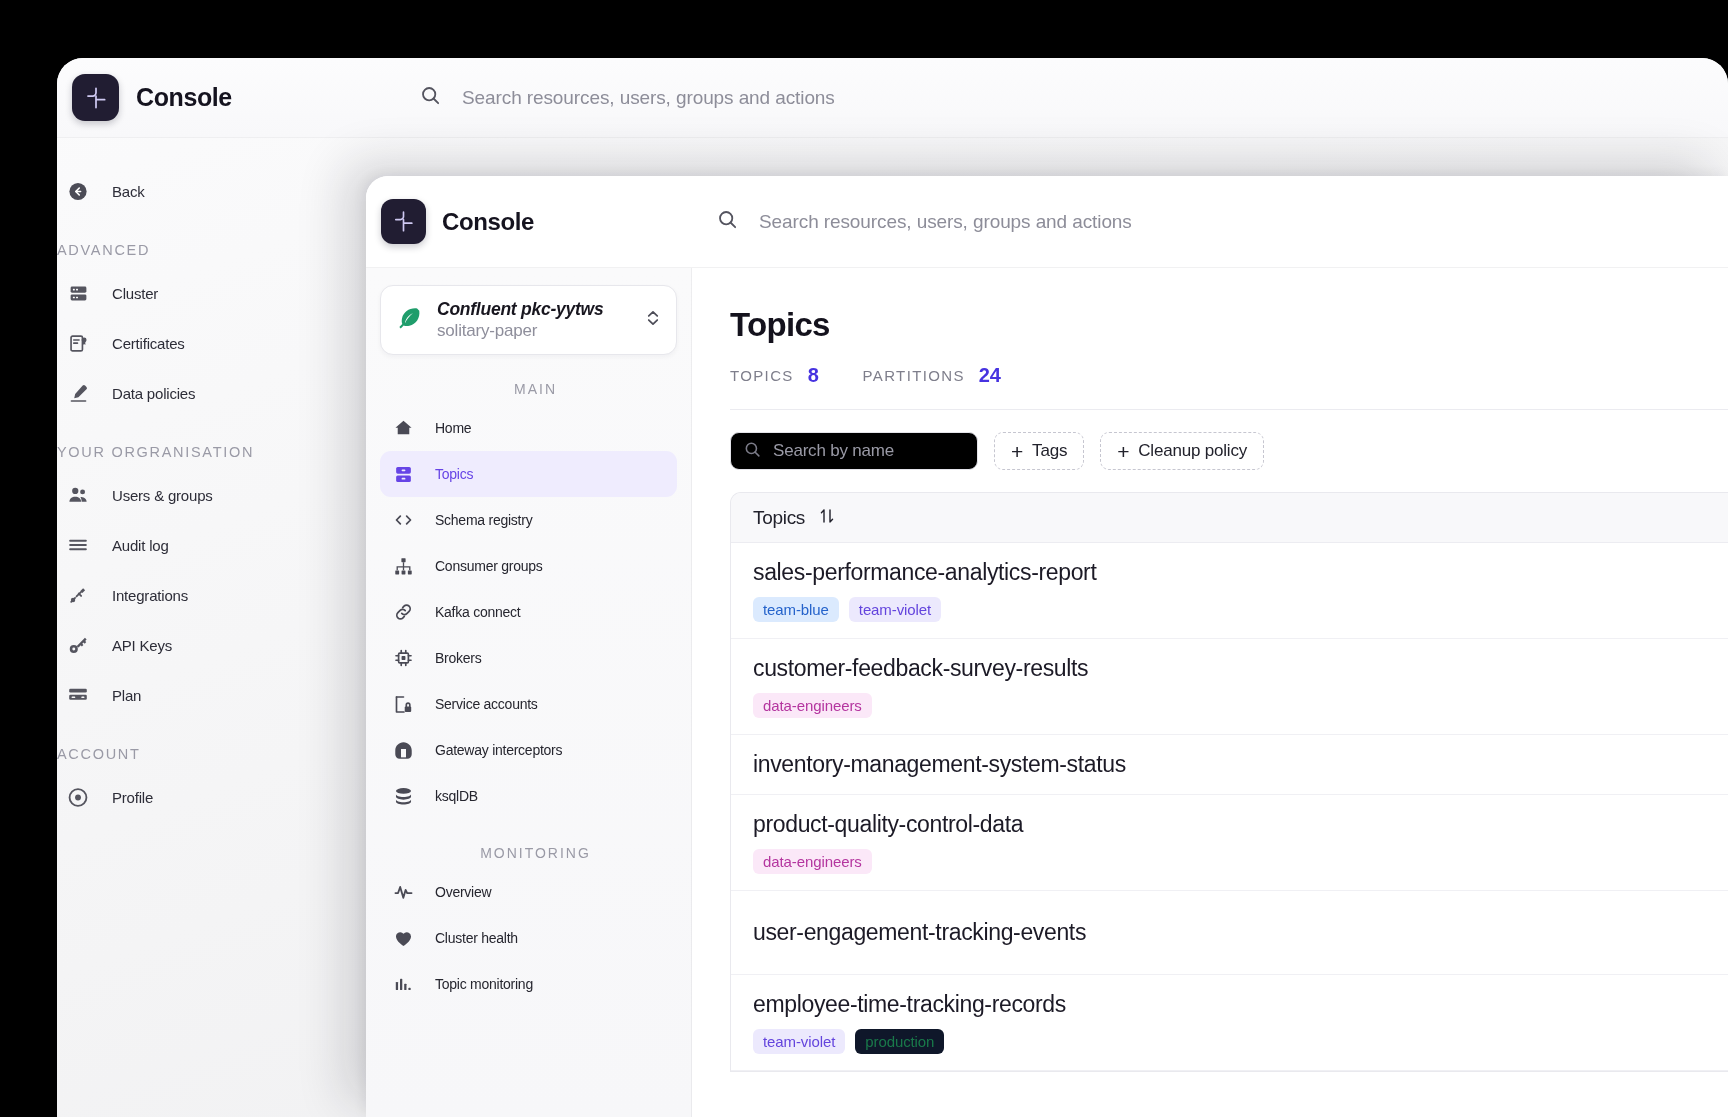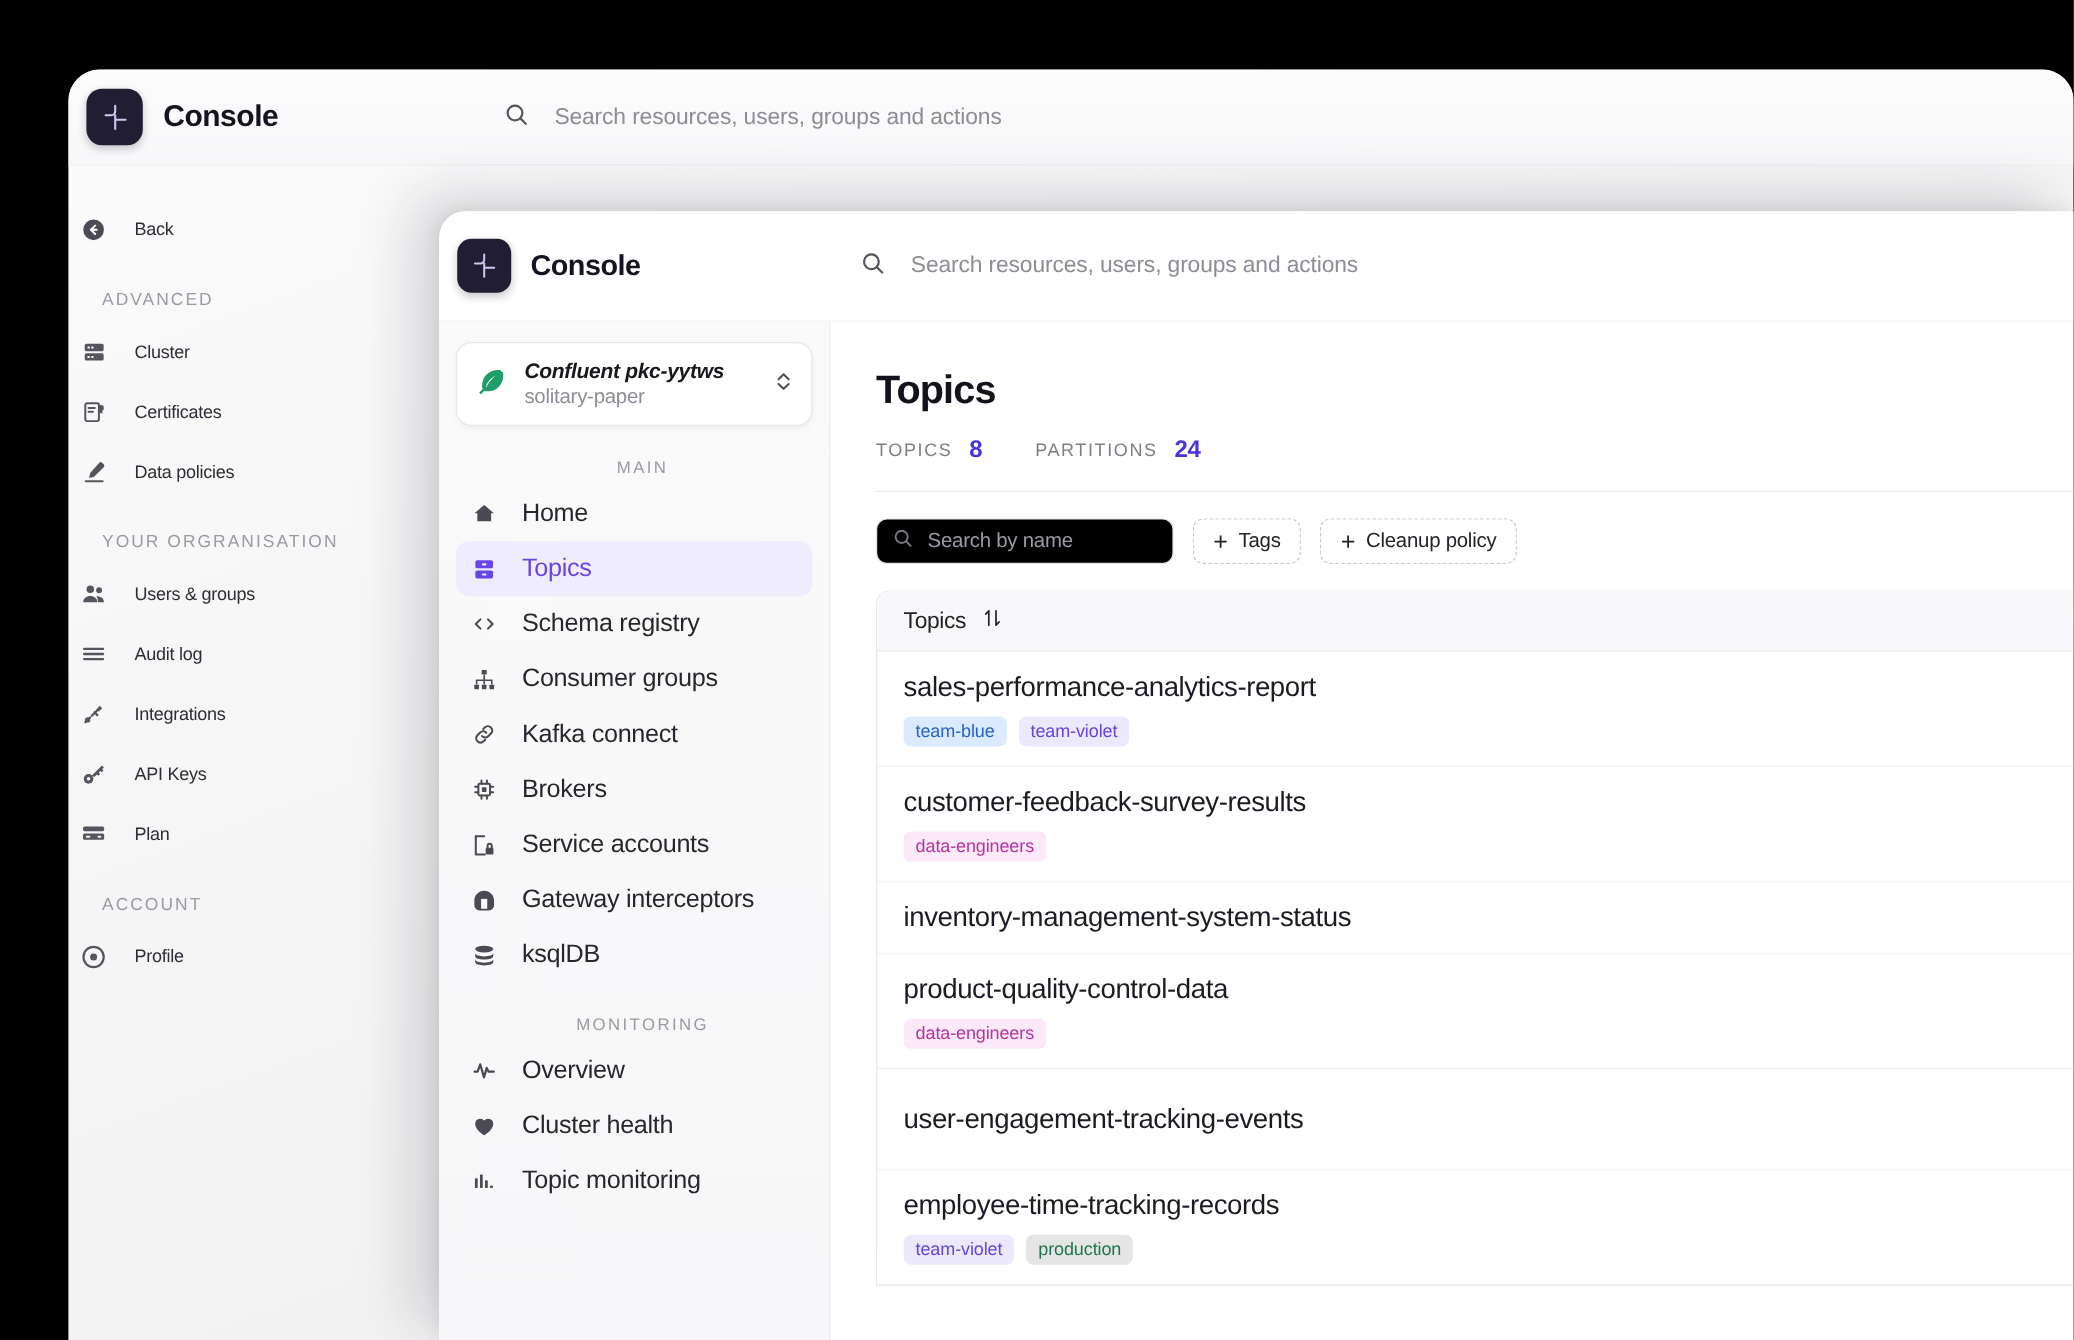--- a/index.html
+++ b/index.html
@@ -48,21 +48,21 @@
     position:absolute; left:0; top:80px; width:300px; bottom:0;
     padding: 28px 0 0 0;
   }
   .nav-row {
     display:flex; align-items:center; gap:23px;
     height:50px; padding-left:10px; color:#2d2d38;
     font-size:15px; letter-spacing:-0.2px;
   }
   .nav-row .ic { width:22px; height:22px; display:flex; align-items:center; justify-content:center; flex:none; color:#55555f; }
   .nav-sec {
-    padding-left:28px; font-size:14.5px; letter-spacing:1.7px;
+    font-size:14.5px; letter-spacing:1.7px;
     color:#9a9aa6; font-weight:500; margin: 26px 0 10px;
   }
   .nav-row.back { margin-bottom: 8px; }
 
   
   .overlay {
     position:absolute;
     left:366px; top:176px;
     width:1362px; height:941px;
     background:#ffffff;
@@ -96,21 +96,21 @@
   .cluster-name { font-size:17.5px; font-weight:600; color:#18161f; letter-spacing:-0.25px; white-space:nowrap;font-style:italic; }
   .cluster-sub { font-size:17px; color:#8e8e9b; letter-spacing:-0.2px; margin-top:1px; }
 
   .side-sec {
     font-size:14px; letter-spacing:2px; color:#9a9aa6; font-weight:500;
     padding-left:14px; margin: 26px 0 8px; text-align: center;
   }
   .side-row {
     display:flex; align-items:center; gap:21px;
     height:46px; border-radius:11px; padding-left:13px;
-    color:#26262f; font-size:21px; letter-spacing:-0.25px;
+    color:#26262f; font-size:14px; letter-spacing:-0.25px;
   }
   .side-row .ic { width:21px; height:21px; display:flex; align-items:center; justify-content:center; flex:none; color:#4a4a55; }
   .side-row.active { background:#efecfe; color:#6644e6; }
   .side-row.active .ic { color:#6644e6; }
 
   
   .ov-main { position:absolute; left:326px; top:92px; right:0; bottom:0; padding: 38px 0 0 38px; }
   .page-title { font-size:33px; font-weight:700; color:#14121d; letter-spacing:-0.7px; }
 
   .stats { display:flex; align-items:center; gap:14px; margin-top:20px; }
@@ -558,14 +558,14 @@
         </div>
       </div>
     </div>
   </div>
 </div>
 
 <style>
   .t-blue   { background:#dbeafe; color:#2563cb; }
   .t-violet { background:#ece9fd; color:#6344dd; }
   .t-pink   { background:#fbe8f8; color:#b4359f; }
-  .t-green  { background:#e5e5e5; color:#19794a; }
+  .t-green  { background:#0f172a; color:#19794a; }
 </style>
 
 </body></html>

